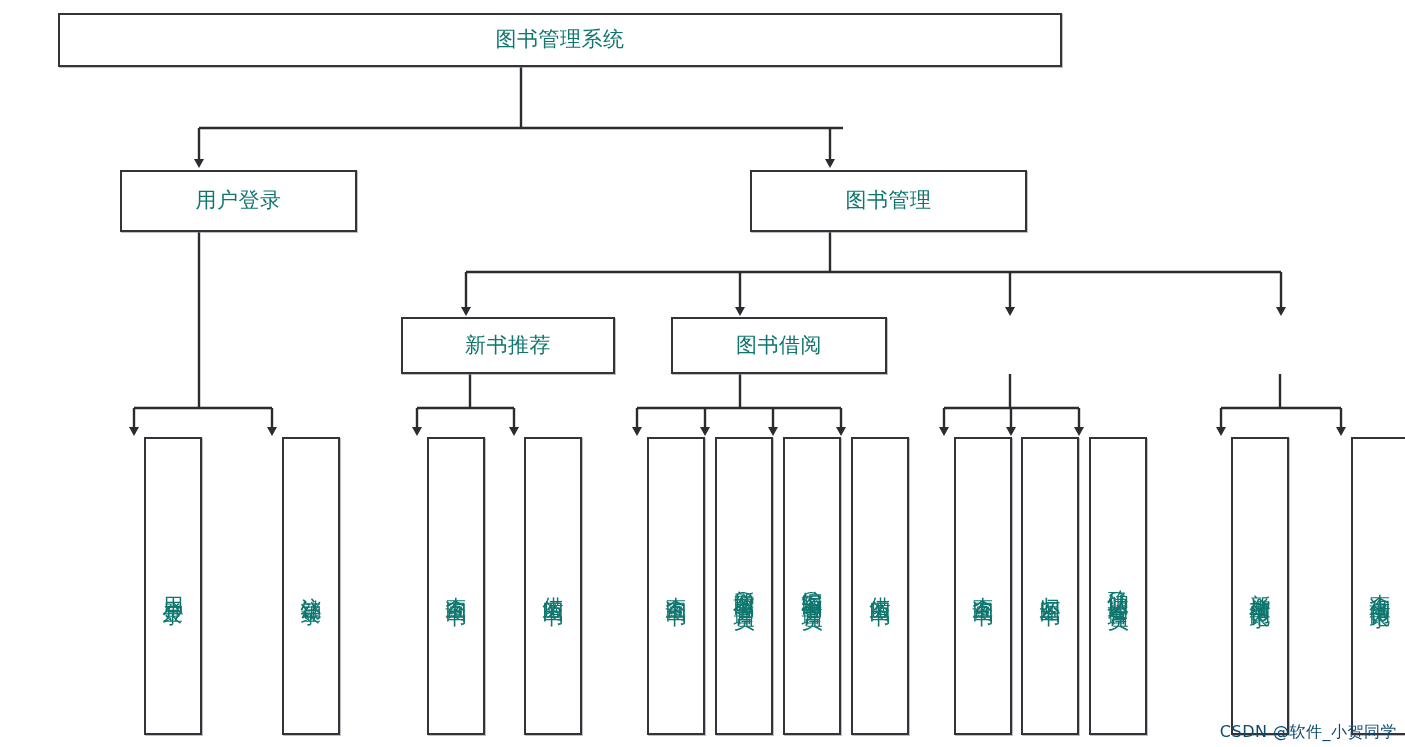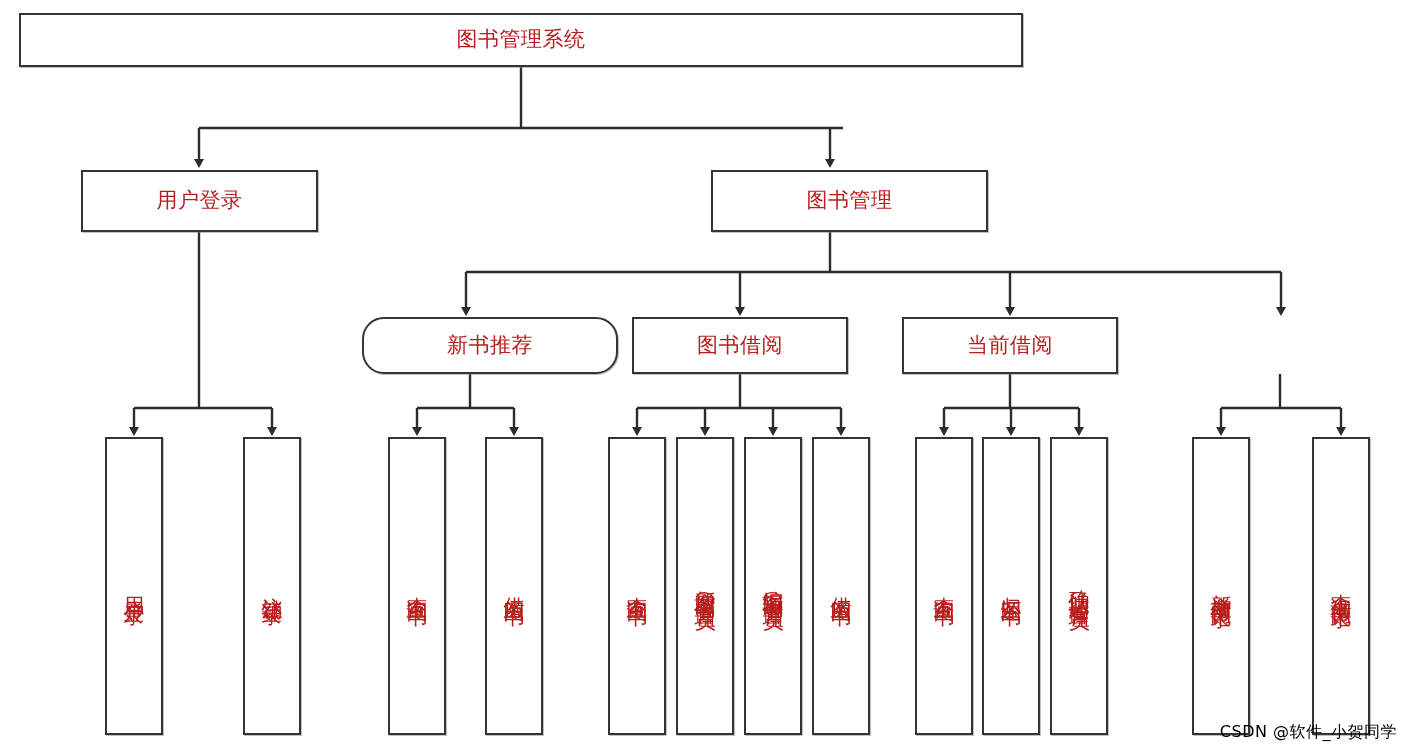--- a/index.html
+++ b/index.html
@@ -27,22 +27,23 @@
   }
   .node {
     position: absolute;
     box-sizing: border-box;
     background: #ffffff;
     border: 2px solid #33333a;
     box-shadow: 1px 1px 0 0 rgba(140,140,145,0.55);
     display: flex;
     align-items: center;
     justify-content: center;
-    color: #b91c1c;
+    color: #0f766e;
     z-index: 2;
+    margin-left: 39px;
   }
   .node.horiz .node-label {
     font-size: 21px;
     line-height: 1.1;
     letter-spacing: 0.5px;
     white-space: nowrap;
   }
   .node.vert {
     align-items: center;
     justify-content: center;
@@ -55,21 +56,21 @@
     letter-spacing: 3px;
     line-height: 1.05;
     white-space: nowrap;
     text-align: center;
   }
   #watermark {
     position: absolute;
     right: 8px;
     bottom: 4px;
     font-size: 16px;
-    color: #000000;
+    color: #0c4a6e;
     z-index: 5;
     white-space: nowrap;
     letter-spacing: 0.5px;
   }
 </style>
 </head>
 <body>
 
 <div id="diagram-root">
 
@@ -127,28 +128,25 @@
     <span class="node-label">图书管理系统</span>
   </div>
 
   <div class="node horiz" style="left: 81px; top: 170px; width: 237px; height: 62px;">
     <span class="node-label">用户登录</span>
   </div>
   <div class="node horiz" style="left: 711px; top: 170px; width: 277px; height: 62px;">
     <span class="node-label">图书管理</span>
   </div>
 
-  <div class="node horiz" style="left: 362px; top: 317px; width: 256px; height: 57px; border-radius: 22px;">
+  <div class="node horiz" style="left: 362px; top: 317px; width: 214px; height: 57px;">
     <span class="node-label">新书推荐</span>
   </div>
   <div class="node horiz" style="left: 632px; top: 317px; width: 216px; height: 57px;">
     <span class="node-label">图书借阅</span>
-  </div>
-  <div class="node horiz" style="left: 902px; top: 317px; width: 216px; height: 57px;">
-    <span class="node-label">当前借阅</span>
   </div>
 
   <div class="node vert" style="left: 105px; top: 437px; width: 58px; height: 298px;">
     <span class="node-label">用户登录</span>
   </div>
   <div class="node vert" style="left: 243px; top: 437px; width: 58px; height: 298px;">
     <span class="node-label">注销登录</span>
   </div>
   <div class="node vert" style="left: 388px; top: 437px; width: 58px; height: 298px;">
     <span class="node-label">查询图书</span>

